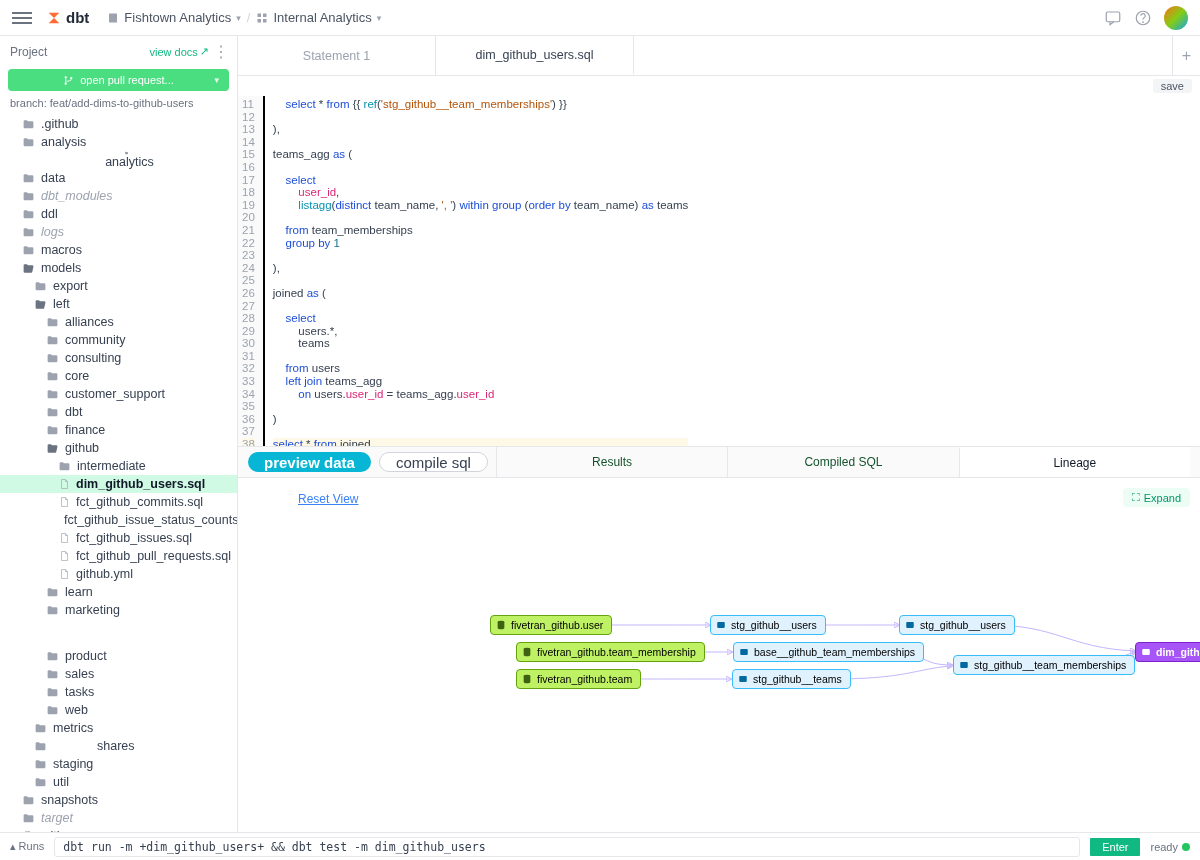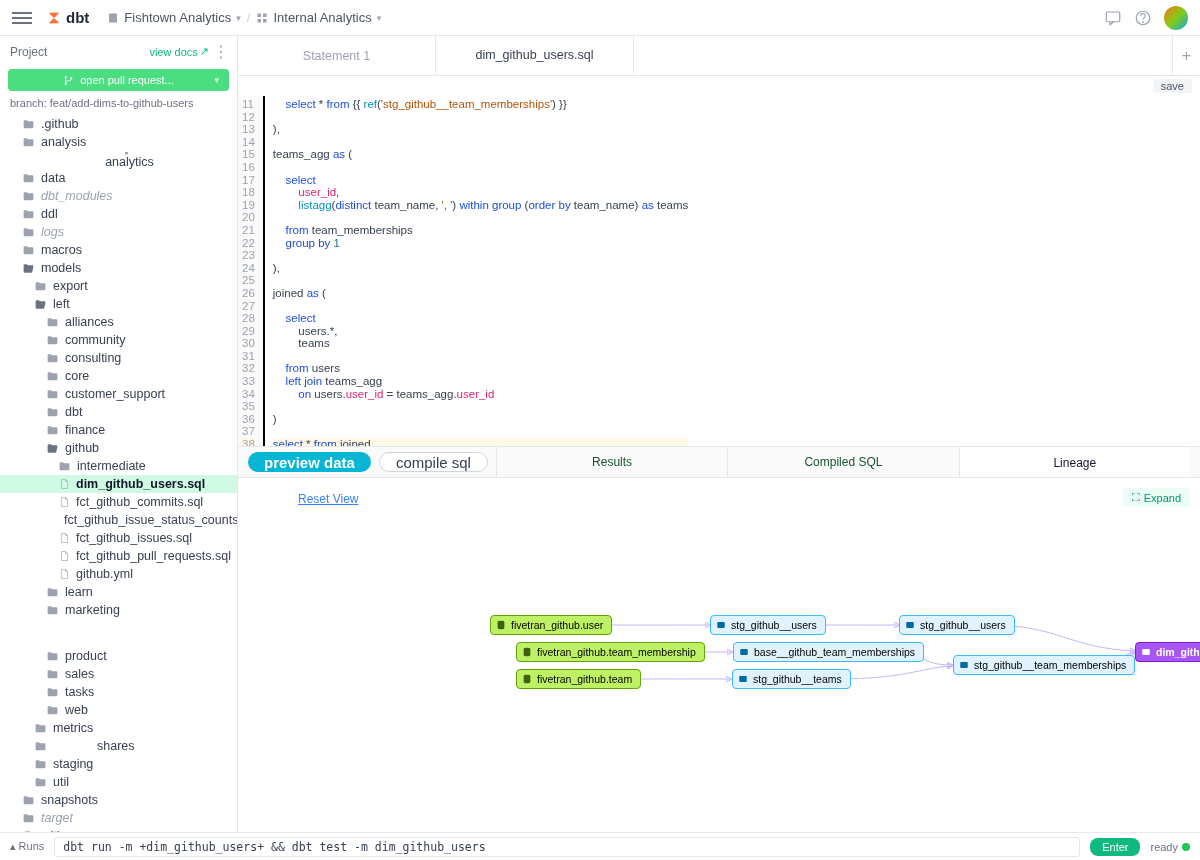--- a/index.html
+++ b/index.html
@@ -66,21 +66,21 @@
 .expand-btn { position:absolute; top:10px; right:10px; background:#ecfdf5; color:#059669; font-size:11px; padding:3px 9px; border-radius:4px; cursor:pointer; display:flex; align-items:center; gap:4px;}
 .graph { position:absolute; inset:0;}
 .node { position:absolute; height:20px; border-radius:4px; font-size:10.5px; display:flex; align-items:center; padding:0 8px 0 5px; gap:5px; border:1px solid; white-space:nowrap;}
 .node svg{width:10px;height:10px;}
 .node.green { background:#bef264; border-color:#65a30d;}
 .node.blue { background:#e0f2fe; border-color:#38bdf8;}
 .node.purple { background:#a855f7; border-color:#7e22ce; color:#fff; font-weight:600;}
 .cmd-row { height:28px; border-top:1px solid #e5e7eb; display:flex; align-items:center; padding:0 10px; gap:10px;}
 .runs { font-size:11px; color:#6b7280; cursor:pointer;}
 .cmd-input { flex:1; height:20px; border:1px solid #e5e7eb; border-radius:3px; padding:0 8px; font-size:11.5px; color:#374151; font-family:ui-monospace,Menlo,Consolas,monospace; }
-.enter { background:#10b981; color:#fff; font-size:11px; padding:3px 12px; border-radius:8px; cursor:pointer;}
+.enter { background:#10b981; color:#fff; font-size:11px; padding:3px 12px; border-radius:1px; cursor:pointer;}
 .ready { font-size:11px; color:#6b7280; display:flex; align-items:center; gap:4px;}
 .ready-dot { width:8px;height:8px;background:#22c55e;border-radius:50%;}
 svg.edges { position:absolute; inset:0; width:100%; height:100%; }
 svg.edges path { fill:none; stroke:#c4b5fd; stroke-width:1;}
 </style>
 </head>
 <body>
 
 <div class="topbar">
   <div class="menu-btn">

